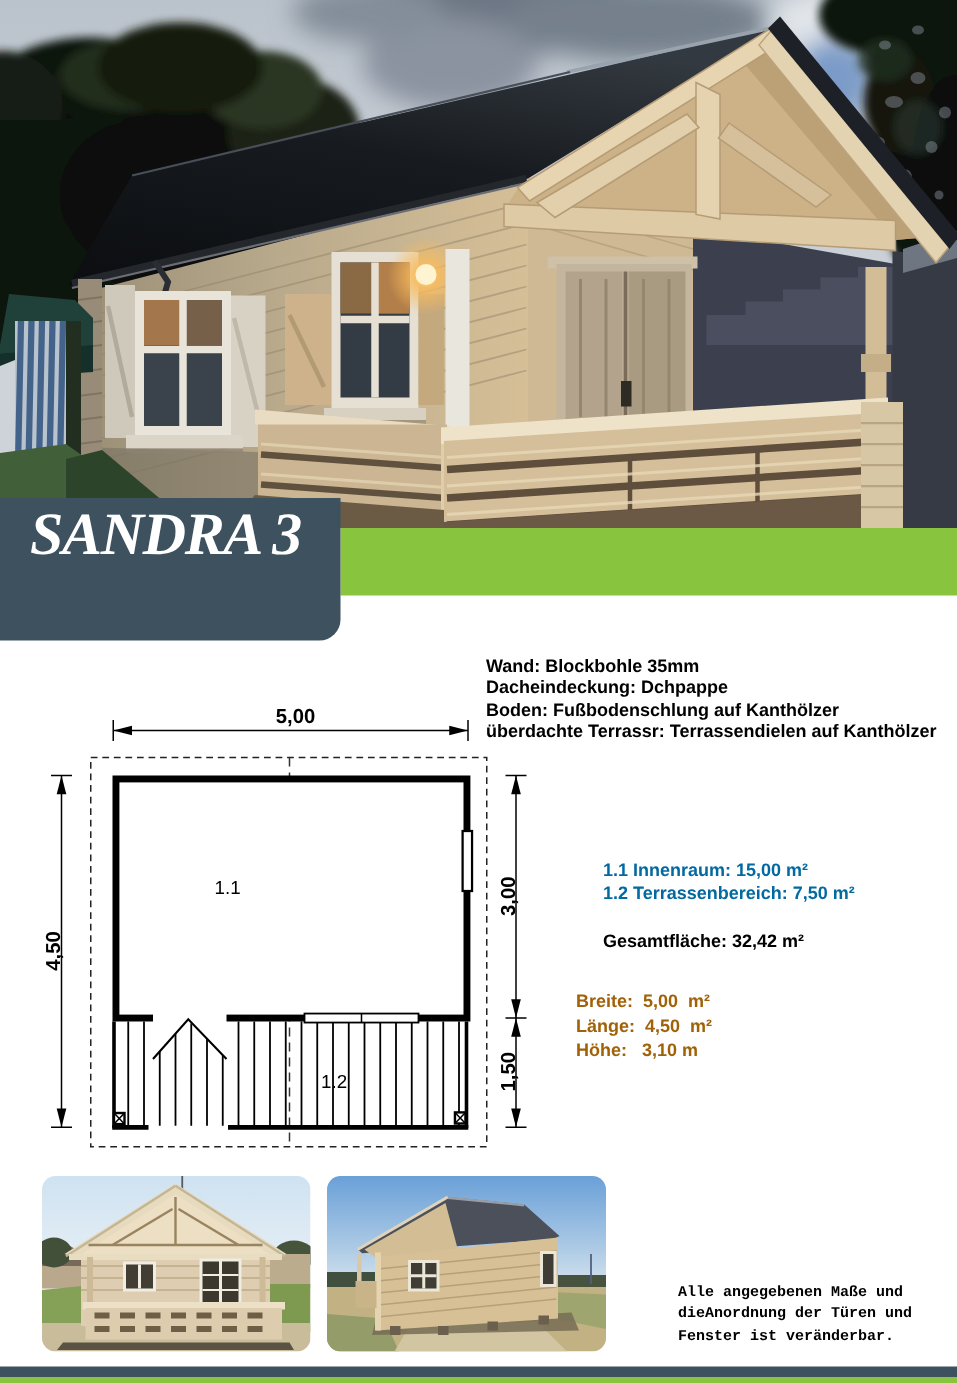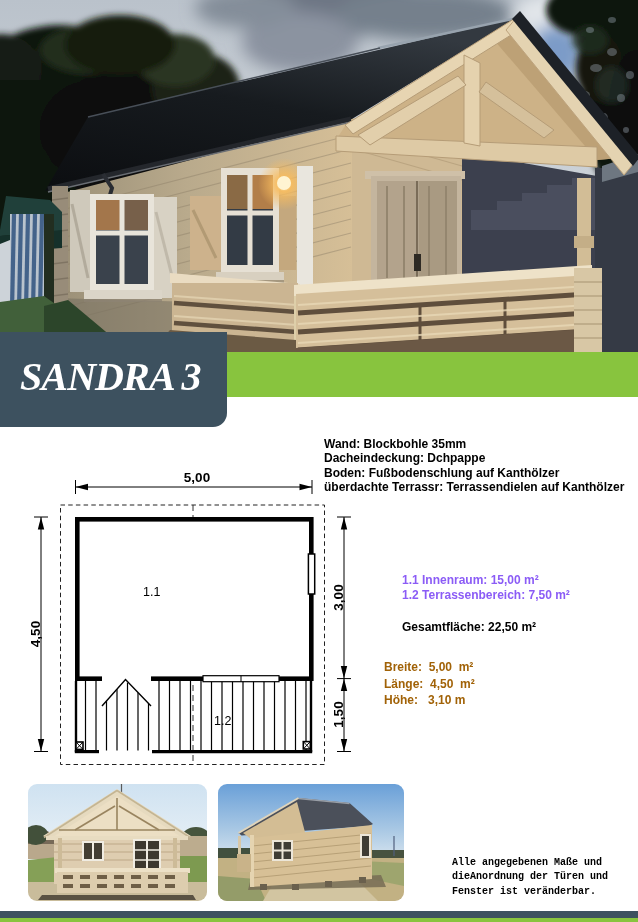--- a/index.html
+++ b/index.html
@@ -289,21 +289,21 @@
   <polygon points="0,302 44,296 58,306 58,352 0,352" fill="#41603a"></polygon>
   <polygon points="44,306 68,300 130,352 44,352" fill="#2c452a"></polygon>
 
   <polygon points="150,352 170,330 296,340 296,352" fill="#6b5a44"></polygon>
 </svg>
 
 <div class="abs" style="left:227px;top:352px;width:411px;height:45px;background:#88c43e;"></div>
 
 <div class="abs" style="left:0;top:332px;width:227px;height:95px;background:#3d515f;border-radius:0 0 14px 0;"></div>
 
-<div class="abs" style="left:20px;top:355px;color:#ffffff;font-family:'Liberation Serif',serif;font-style:italic;font-weight:bold;font-size:40px;letter-spacing:-0.9px;line-height:44px;white-space:nowrap;">SANDRA 3</div>
+<div class="abs" style="left:20px;top:334px;color:#ffffff;font-family:'Liberation Serif',serif;font-style:italic;font-weight:bold;font-size:40px;letter-spacing:-0.9px;line-height:44px;white-space:nowrap;">SANDRA 3</div>
 
 <div class="abs" style="left:324px;top:412.5px;font-size:12px;font-weight:bold;color:#000;line-height:14.6px;white-space:nowrap;margin-top:24px;">
 Wand: Blockbohle 35mm<br>
 Dacheindeckung: Dchpappe<br>
 Boden: Fußbodenschlung auf Kanthölzer<br>
 überdachte Terrassr: Terrassendielen auf Kanthölzer
 </div>
 
 <svg class="abs" style="left:0;top:460px" width="380" height="315" viewBox="0 460 380 315" font-family="Liberation Sans, sans-serif">
 
@@ -397,26 +397,26 @@
   </g>
   <polygon points="344,517 340.8,529.5 347.2,529.5" fill="#000"></polygon>
   <polygon points="344,678.6 340.8,666.1 347.2,666.1" fill="#000"></polygon>
   <text transform="translate(343,597.5) rotate(-90)" font-size="13.5" font-weight="bold" text-anchor="middle" fill="#000">3,00</text>
 
   <polygon points="344,678.6 340.8,691.1 347.2,691.1" fill="#000"></polygon>
   <polygon points="344,751.5 340.8,739 347.2,739" fill="#000"></polygon>
   <text transform="translate(343,714.5) rotate(-90)" font-size="13.5" font-weight="bold" text-anchor="middle" fill="#000">1,50</text>
 </svg>
 
-<div class="abs" style="left:402px;top:573px;font-size:12px;font-weight:bold;color:#8b5cf6;line-height:15.4px;white-space:nowrap;">
+<div class="abs" style="left:402px;top:573px;font-size:12px;font-weight:bold;color:#0369a1;line-height:15.4px;white-space:nowrap;">
 1.1 Innenraum: 15,00 m²<br>
 1.2 Terrassenbereich: 7,50 m²
 </div>
 
-<div class="abs" style="left:402px;top:620px;font-size:12px;font-weight:bold;color:#000;white-space:nowrap;">Gesamtfläche: 22,50 m²</div>
+<div class="abs" style="left:402px;top:620px;font-size:12px;font-weight:bold;color:#000;white-space:nowrap;">Gesamtfläche: 32,42 m²</div>
 
 <div class="abs" style="left:384px;top:659px;font-size:12px;font-weight:bold;color:#a16207;line-height:16.7px;white-space:nowrap;">
 Breite:&nbsp; 5,00&nbsp; m²<br>
 Länge:&nbsp; 4,50&nbsp; m²<br>
 Höhe:&nbsp;&nbsp; 3,10 m
 </div>
 
 <svg class="abs" style="left:28px;top:784px;border-radius:9px;overflow:hidden" width="179" height="117" viewBox="0 0 179 117">
   <defs>
     <linearGradient id="sky2" x1="0" y1="0" x2="0" y2="1">

